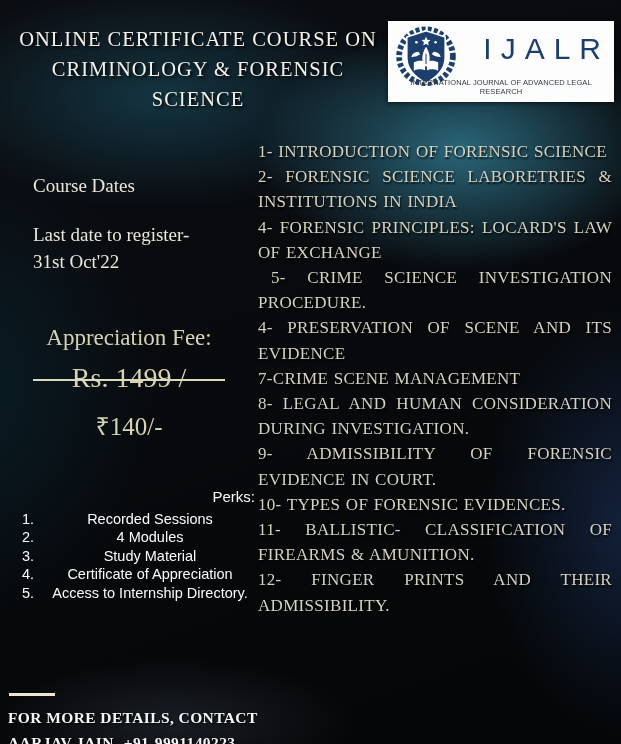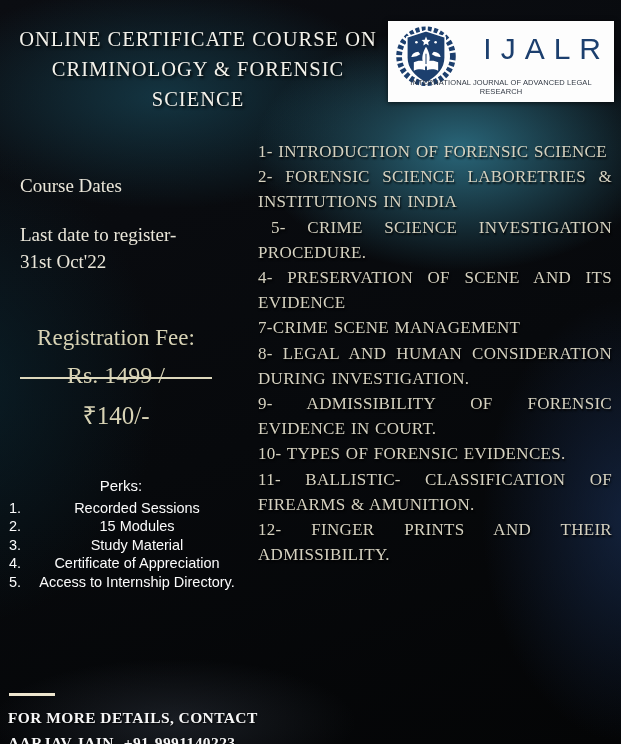--- a/index.html
+++ b/index.html
@@ -35,32 +35,32 @@
     font-family:"Liberation Sans", sans-serif; font-weight:400; font-size:30px;
     letter-spacing:9px; padding-left:9px; color:#1c3f6e;
   }
   .tagline {
     position:absolute; left:2px; right:2px; bottom:6px; text-align:center;
     font-family:"Liberation Sans", sans-serif; font-size:7.5px; font-weight:400;
     letter-spacing:0.1px; color:#333a45;
   }
 
   
-  .left-col { position:absolute; left:0; top:172px; width:252px; color:#eae6d9; }
+  .left-col { position:absolute; left:0; top:172px; width:252px; color:#eae6d9;padding-left:13px; }
   .info-group { margin-left:20px; font-size:19px; line-height:27px; }
   .info-group.second { margin-top:22px; }
 
   .fee-block { margin-top:50px; text-align:center; color:#d8d3b5; width:232px; }
   .fee-heading { font-size:23px; }
-  .fee-original-wrap { position:relative; width:150px; margin:11px auto 8px; font-size:24px; }
+  .fee-original-wrap { position:relative; width:150px; margin:11px auto 14px; font-size:28px; }
   .strike-line { position:absolute; left:-21px; right:-21px; top:54%; height:2px; background:#ddd8bc; }
   .fee-new { font-size:25px; }
 
   .perks { margin-top:46px; width:252px; font-family:"Liberation Sans", sans-serif; color:#fbfbfb; }
-  .perks-heading { text-align:center; font-size:15px; margin-bottom:5px; padding-right:10px; }
+  .perks-heading { text-align:right; font-size:15px; margin-bottom:5px; padding-right:10px; }
   .perk-row { display:flex; font-size:14.5px; line-height:18.4px; }
   .perk-num { width:34px; padding-left:9px; flex:none; }
   .perk-text { flex:1; text-align:center; padding-right:12px; }
 
   
   .contact { position:absolute; left:8px; top:693px; width:320px; font-family:Liberation Serif, serif; }
   .contact-divider { width:46px; height:3px; background:#eee6cf; margin-bottom:9px; margin-left:1px; }
   .contact-line {
     font-weight:700; font-size:15.5px; line-height:25px; letter-spacing:0.4px; color:#f6f6f6;
     text-shadow:1px 1px 2px rgba(0,0,0,0.8);
@@ -107,37 +107,37 @@
   <aside class="left-col">
     <div class="info-group">
       <div>Course Dates</div>
     </div>
     <div class="info-group second">
       <div>Last date to register-</div>
       <div>31st Oct'22</div>
     </div>
 
     <div class="fee-block">
-      <div class="fee-heading">Registration Fee:</div>
+      <div class="fee-heading">Appreciation Fee:</div>
       <div class="fee-original-wrap">
         <span>Rs. 1499 /</span>
         <span class="strike-line"></span>
       </div>
       <div class="fee-new">₹140/-</div>
     </div>
 
     <div class="perks">
       <div class="perks-heading">Perks:</div>
       <div class="perk-row">
         <span class="perk-num">1.</span>
         <span class="perk-text">Recorded Sessions</span>
       </div>
       <div class="perk-row">
         <span class="perk-num">2.</span>
-        <span class="perk-text">15 Modules</span>
+        <span class="perk-text">4 Modules</span>
       </div>
       <div class="perk-row">
         <span class="perk-num">3.</span>
         <span class="perk-text">Study Material</span>
       </div>
       <div class="perk-row">
         <span class="perk-num">4.</span>
         <span class="perk-text">Certificate of Appreciation</span>
       </div>
       <div class="perk-row">
@@ -149,20 +149,21 @@
 
   <footer class="contact">
     <div class="contact-divider"></div>
     <div class="contact-line">FOR MORE DETAILS, CONTACT</div>
     <div class="contact-line">AARJAV JAIN- +91-9991140223</div>
   </footer>
 
   <section class="modules">
     <p class="module-item">1- INTRODUCTION OF FORENSIC SCIENCE</p>
     <p class="module-item">2- FORENSIC SCIENCE LABORETRIES &amp; INSTITUTIONS IN INDIA</p>
+    <p class="module-item">4- FORENSIC PRINCIPLES: LOCARD'S LAW OF EXCHANGE</p>
     <p class="module-item indent">5- CRIME SCIENCE INVESTIGATION PROCEDURE.</p>
     <p class="module-item">4- PRESERVATION OF SCENE AND ITS EVIDENCE</p>
     <p class="module-item">7-CRIME SCENE MANAGEMENT</p>
     <p class="module-item">8- LEGAL AND HUMAN CONSIDERATION DURING INVESTIGATION.</p>
     <p class="module-item">9- ADMISSIBILITY OF FORENSIC EVIDENCE IN COURT.</p>
     <p class="module-item">10- TYPES OF FORENSIC EVIDENCES.</p>
     <p class="module-item">11- BALLISTIC- CLASSIFICATION OF FIREARMS &amp; AMUNITION.</p>
     <p class="module-item">12- FINGER PRINTS AND THEIR ADMISSIBILITY.</p>
   </section>
 

